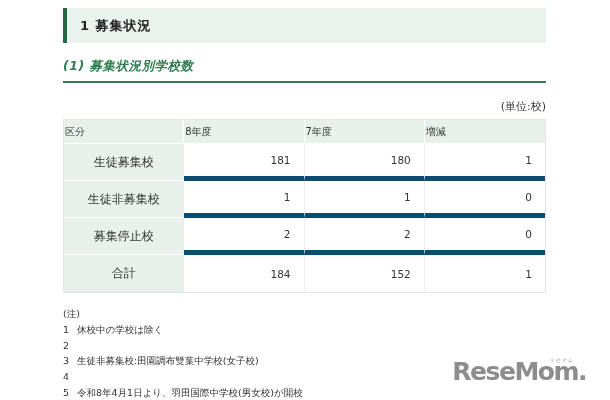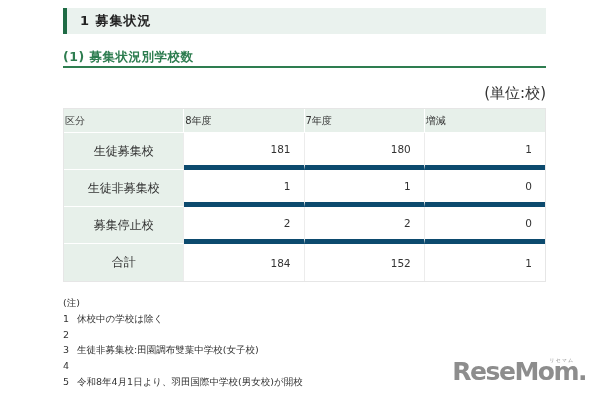--- a/index.html
+++ b/index.html
@@ -16,35 +16,37 @@
   body{
     width:610px;height:400px;position:relative;overflow:hidden;
     background:#ffffff;color:var(--text);
     font-family:"DejaVu Sans","Liberation Sans",sans-serif;
   }
   .page{position:absolute;left:63px;top:8px;width:483px;}
 
   .section-header{
     background:var(--bar-bg);
     border-left:4px solid var(--accent);
-    height:26px;display:flex;align-items:center;
+    height:35px;display:flex;align-items:center;
     padding-left:13px;
     font-size:13px;font-weight:bold;color:#222222;
     letter-spacing:1px;
   }
 
   .subsection{
     margin:15px 0 16px 0;
     font-size:12.5px;font-weight:bold;color:var(--title-green);
+    padding-bottom:6px;
     border-bottom:2px solid var(--title-green);
     letter-spacing:0.5px;
+    font-style:italic;
   }
 
   .unit{
-    text-align:right;font-size:15px;color:var(--text);
+    text-align:right;font-size:11px;color:var(--text);
     margin-top:8px;margin-bottom:5px;
   }
 
   table{
     width:100%;border-collapse:separate;border-spacing:0;
     border:1px solid #e6e6e6;
     table-layout:fixed;
   }
   th,td{width:25%;}
   th.col-head{

